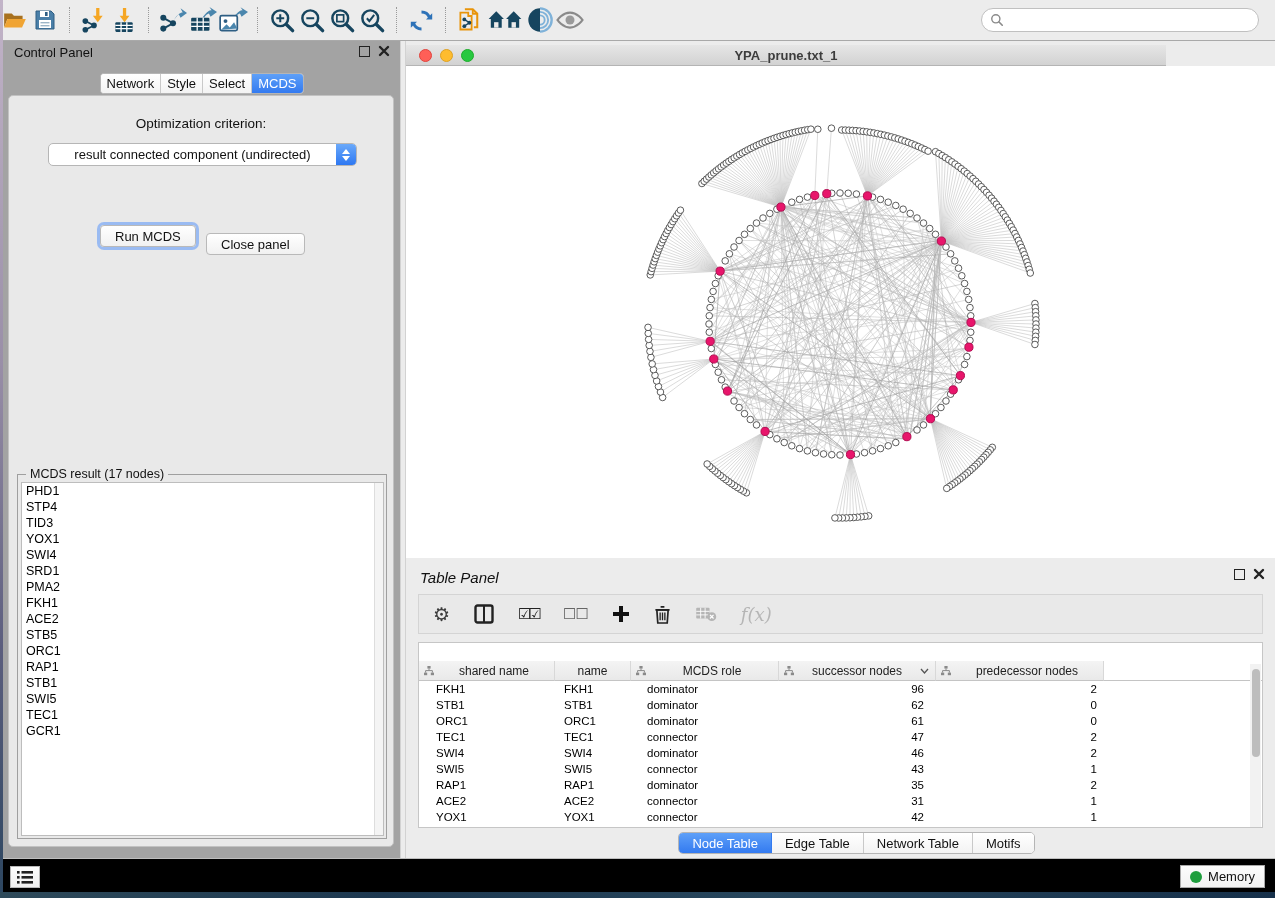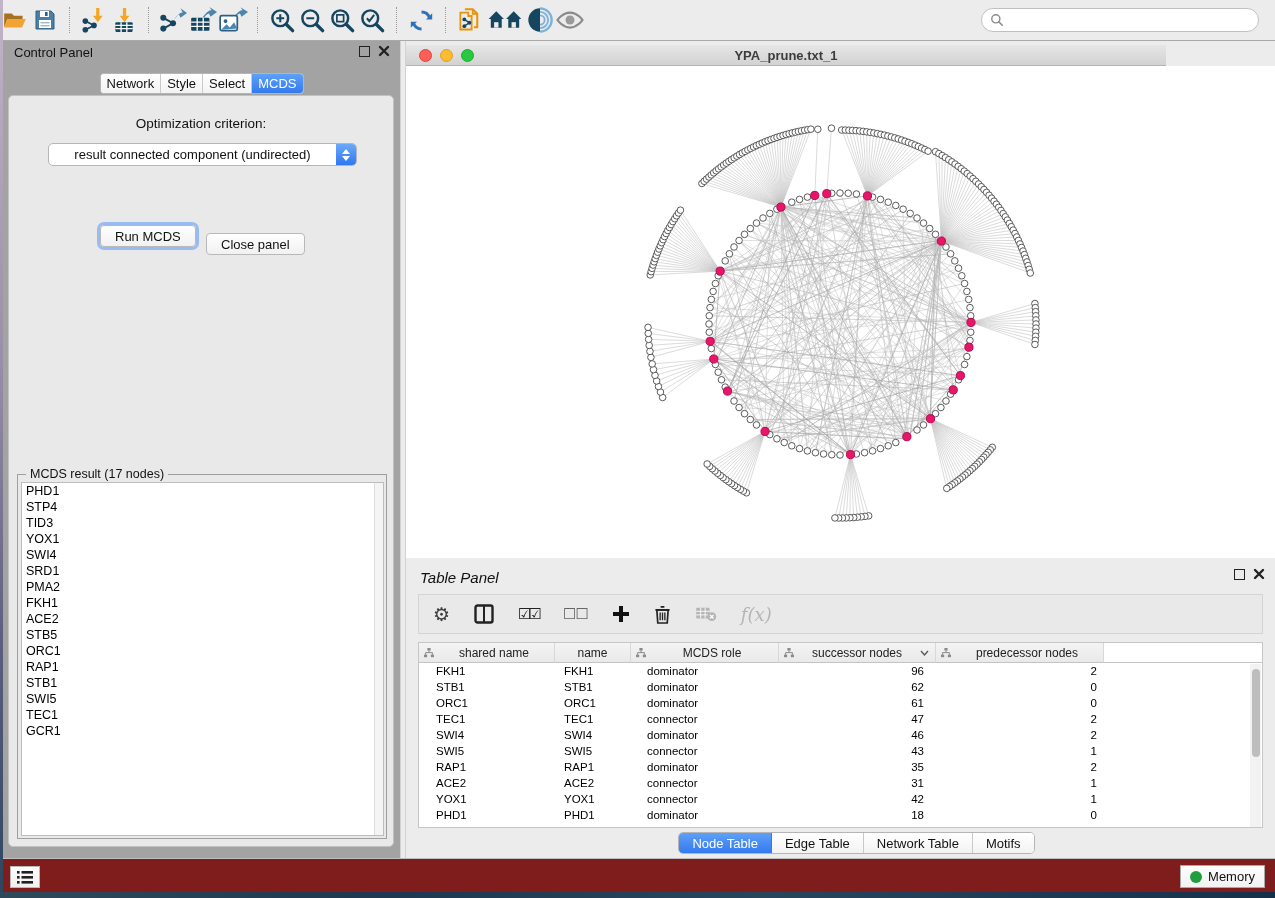--- a/index.html
+++ b/index.html
@@ -62,41 +62,41 @@
   #table-panel { left:406px; top:566px; width:869px; height:292px; background:#ececec; }
   #tp-title { left:14px; top:3px; font-size:15px;font-style:italic; }
   #tp-toolbar { left:12px; top:28px; width:845px; height:40px; background:#e9e9e9; border:1px solid #d4d4d4; display:flex; align-items:center; padding-left:14px; gap:24px; }
   .tp-ico { display:flex; align-items:center; justify-content:center; height:30px; }
   .glyph-gear { font-size:19px; color:#3c3c3c; font-family:"DejaVu Sans",sans-serif; }
   .glyph-check { font-size:15px; color:#222; letter-spacing:-3px; font-family:"DejaVu Sans",sans-serif; }
   .glyph-uncheck { font-size:15px; color:#666; letter-spacing:-1px; font-family:"DejaVu Sans",sans-serif; }
   .glyph-fx { font-size:18px; color:#b5b5b5; font-style:italic; font-family:"DejaVu Serif",serif; }
   #tbl-wrap { left:12px; top:76px; width:845px; height:186px; background:#fff; border:1px solid #c6c6c6; overflow:hidden; }
   .tgrid { display:grid; grid-template-columns:136px 76px 148px 157px 168px 1fr; }
-  .th { height:20px; background:linear-gradient(#f4f4f4,#e9e9e9); border-right:1px solid #d8d8d8; border-bottom:1px solid #c4c4c4; display:flex; align-items:center; font-size:12px; color:#222; position:relative; }
+  .th { height:20px; background:linear-gradient(#f4f4f4,#e9e9e9); border-right:1px solid #d8d8d8; border-bottom:1px solid #c4c4c4; display:flex; align-items:center; font-size:12px; color:#222; position:relative;margin-top:18px; }
   .th.blank { background:#fff; border-right:none; }
   .th .lbl { flex:1; text-align:center; }
   .th .hicon { margin-left:5px; }
   .td { height:16px; font-size:11.5px; display:flex; align-items:center; color:#000; white-space:nowrap; }
   .td.l1 { padding-left:17px; }
   .td.l2 { padding-left:9px; }
   .td.l3 { padding-left:16px; }
   .td.num { justify-content:flex-end; }
   .td.n1 { padding-right:12px; }
   .td.n2 { padding-right:7px; }
   #tbl-scroll { position:absolute; right:1px; top:21px; width:11px; height:163px; background:#f2f2f2; }
   #tbl-thumb { position:absolute; left:1.5px; top:5px; width:8px; height:88px; background:#bdbdbd; border-radius:4px; }
   #tp-tabs { left:16px; top:266px; width:100%; display:flex; justify-content:center; }
   .tp-tab-group { display:flex; border:1px solid #b5b5b5; border-radius:5px; overflow:hidden; height:22px; background:#fff; }
   .tp-tab { padding:0 13px; display:flex; align-items:center; font-size:13px; border-right:1px solid #c9c9c9; background:linear-gradient(#ffffff,#f3f3f3); }
   .tp-tab:last-child { border-right:none; }
   .tp-tab.sel { background:linear-gradient(#5ea0f8,#337af0); color:#fff; border-right-color:#337af0; }
 
   
-  #status-bar { left:0; top:858px; width:1275px; height:34px; background:#7f1d1d; border-top:1px solid #bebebe; }
+  #status-bar { left:0; top:858px; width:1275px; height:34px; background:#000000; border-top:1px solid #bebebe; }
   #list-btn { left:10px; top:7px; width:30px; height:22px; background:linear-gradient(#fdfdfd,#f0f0f0); border:1px solid #b9b9b9; display:flex; align-items:center; justify-content:center; }
   #memory-btn { right:10px; top:6px; position:absolute; height:23px; background:linear-gradient(#fdfdfd,#f2f2f2); border:1px solid #a9a9a9; display:flex; align-items:center; gap:6px; padding:0 9px; font-size:13px; }
   #memory-dot { width:12px; height:12px; border-radius:50%; background:#1f9e3e; }
 </style>
 </head>
 <body>
 
 <div id="toolbar" class="abs">
   <div class="tb-btn">
     <svg width="26" height="26" viewBox="0 0 24 24">

